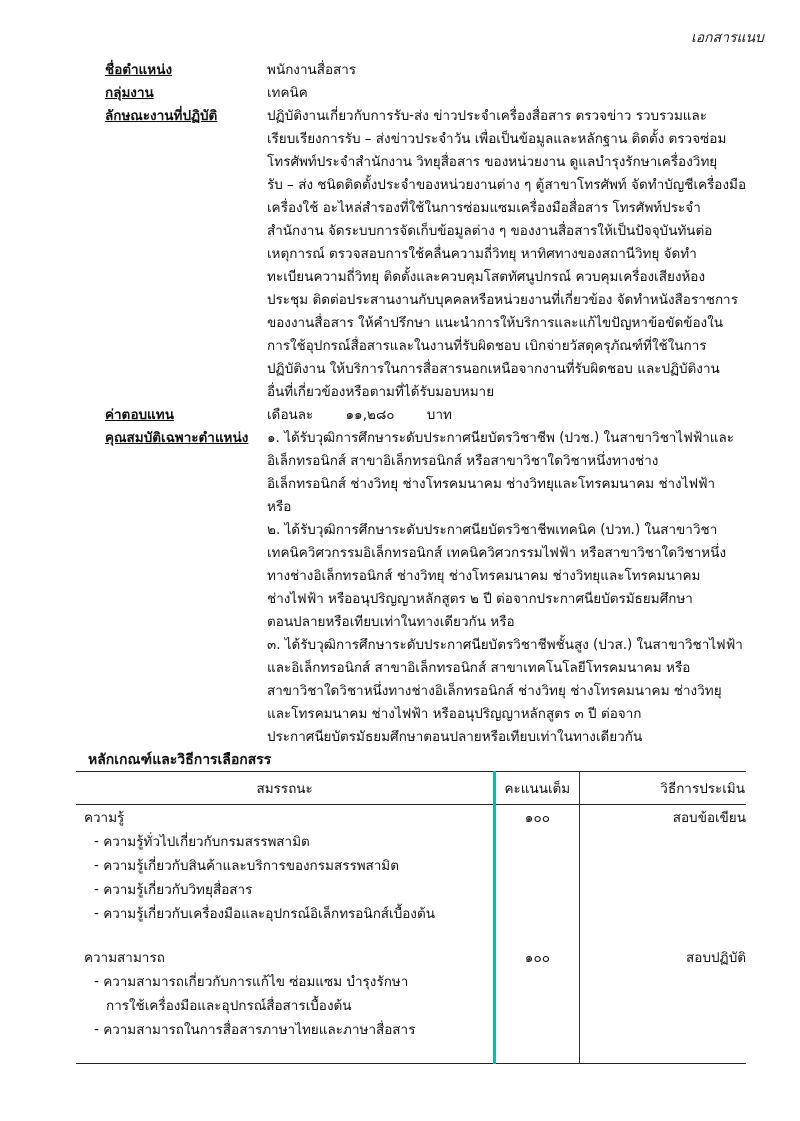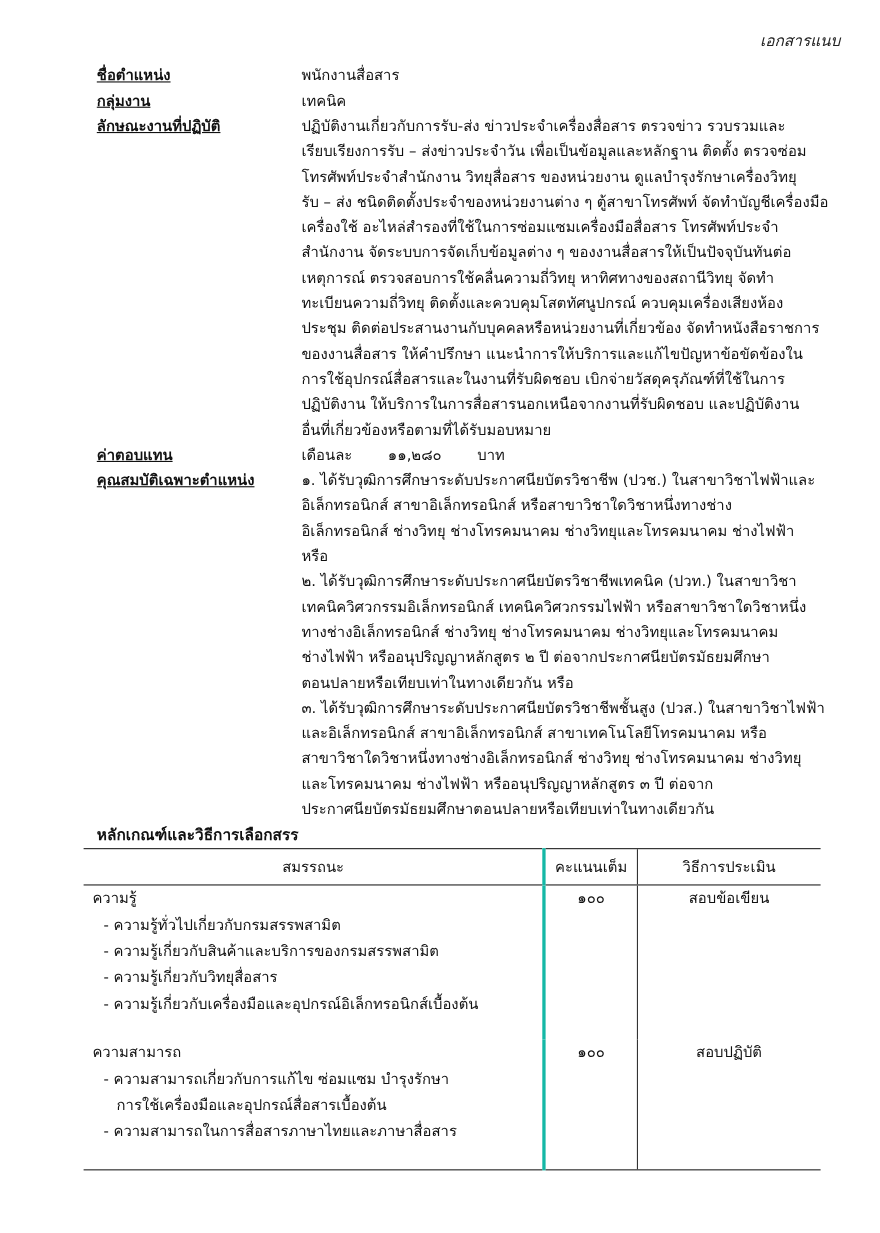--- a/index.html
+++ b/index.html
@@ -6,23 +6,22 @@
   body {
     width: 800px; height: 1121px; position: relative; overflow: hidden;
     font-family: "DejaVu Sans", sans-serif; color: #111;
     font-size: 13.5px;
   }
   .attach-label {
     position: absolute; top: 26px; right: 36px;
     font-size: 14px; color: #222; font-style: italic;
   }
   .row {
-    position: absolute; left: 88px; width: 690px;
+    position: absolute; left: 105px; width: 690px;
     display: flex;
-    gap: 24px;
   }
   .label {
     width: 162px; flex: 0 0 162px;
     font-weight: bold; text-decoration: underline;
     font-size: 13.5px; line-height: 23px;
     white-space: nowrap;
   }
   .value { flex: 1; line-height: 23px; }
   .value p { margin: 0; white-space: nowrap; }
   .money span { display: inline-block; }
@@ -35,21 +34,21 @@
     position: absolute; left: 76px; top: 771px; width: 670px;
     border-collapse: collapse; font-size: 13.5px;
   }
   table.crit th {
     font-weight: normal; height: 30px; text-align: center;
     border-top: 1.5px solid #222; border-bottom: 1.5px solid #222;
   }
   table.crit td { vertical-align: top; padding: 0; }
   table.crit .c1 { width: 418px; }
   table.crit .c2 { width: 82px; border-left: 3px solid #14b8a6; text-align: center; }
-  table.crit .c3 { width: 170px; border-left: 1px solid #333; text-align: center; }
+  table.crit .c3 { width: 170px; border-left: 1px solid #333; text-align: right; }
   table.crit tr.last td { border-bottom: 1.5px solid #222; margin-top: 31px; }
   .grp-title { line-height: 24px; padding-left: 8px; }
   .grp-item { line-height: 24px; padding-left: 18px; white-space: nowrap; }
   .grp-item.cont { padding-left: 30px; }
   .cell-val { line-height: 24px; padding-top: 0; }
 </style>
 </head>
 <body>
 
 <div class="attach-label">เอกสารแนบ</div>

